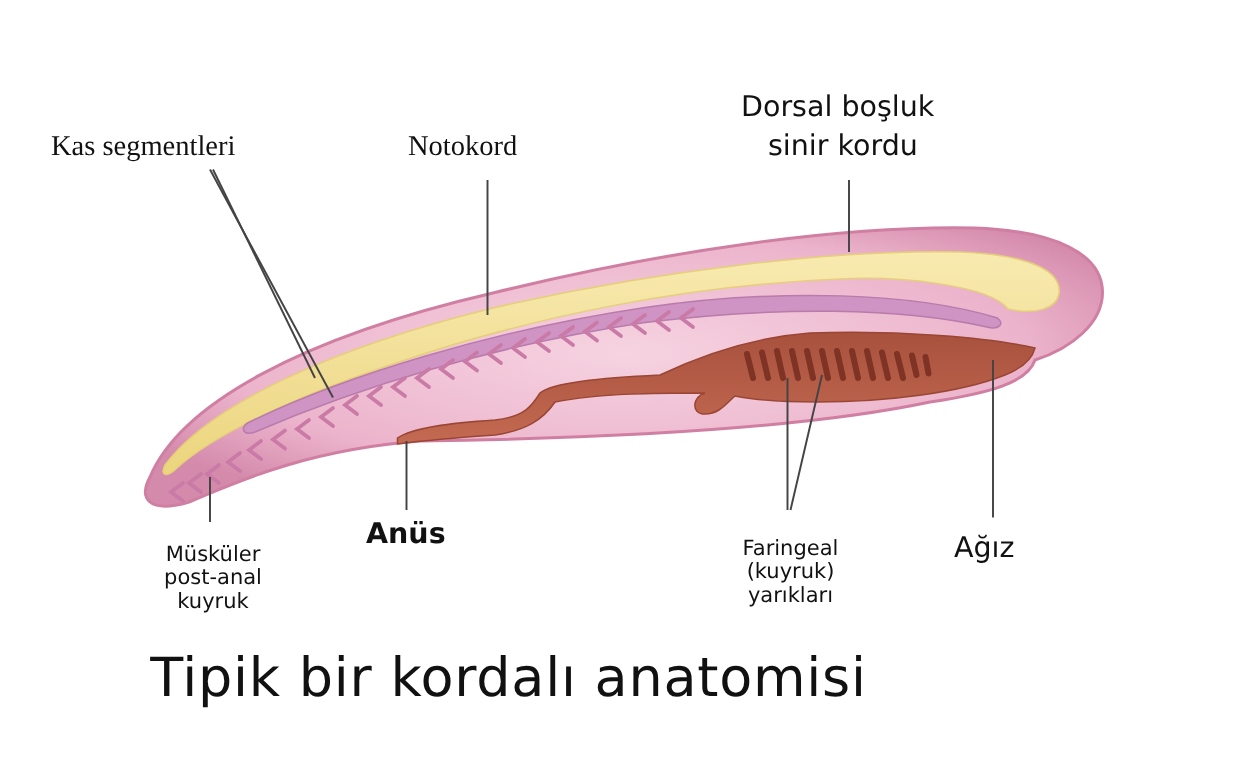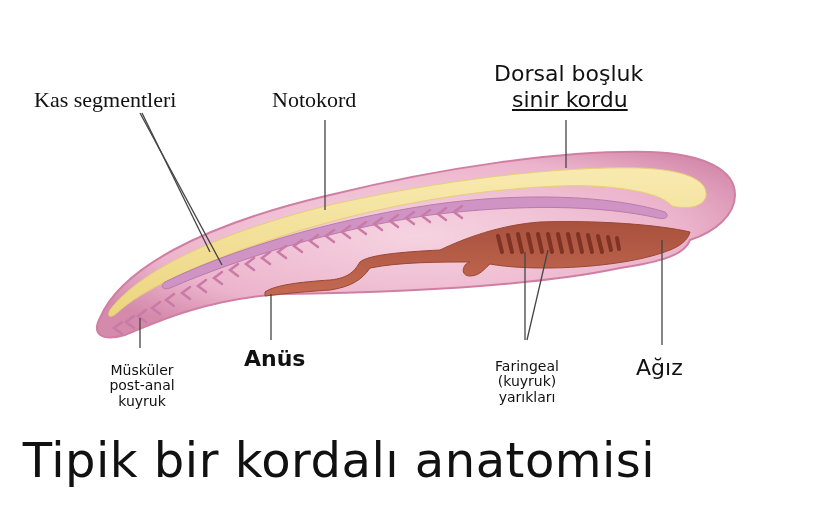--- a/index.html
+++ b/index.html
@@ -1,22 +1,22 @@
 <!DOCTYPE html>
 <html><head>
   <meta charset="utf-8">
   <style>
     html, body { margin: 0; padding: 0; background: #ffffff; }
     body { width: 825px; height: 513px; position: relative; overflow: hidden;
       font-family: "DejaVu Sans", sans-serif; color: #111; }
     .label { position: absolute; color: #111; white-space: nowrap; line-height: 1.05; }
-    .lbl-lg { font-size: 22px; }
+    .lbl-lg { font-size: 19px; }
     .lbl-sm { font-size: 14px; text-align: center; line-height: 1.1; }
     .title { position: absolute; left: 0; width: 678px; top: 432px; text-align: center;
-      font-size: 48px; letter-spacing: 0.5px; color: #111; }
+      font-size: 36px; letter-spacing: 0.5px; color: #111; }
     svg.diagram { position: absolute; left: 0; top: 0; }
   </style>
 </head>
 <body>
 
 <svg class="diagram" width="825" height="513" viewBox="0 0 825 513">
   <defs>
     <radialGradient id="bodyGrad" cx="50%" cy="45%" r="60%">
       <stop offset="0%" stop-color="#f6d3e1"></stop>
       <stop offset="70%" stop-color="#ecb4cc"></stop>
@@ -91,21 +91,21 @@
     <line x1="271" y1="294" x2="271" y2="340"></line>
     <line x1="525" y1="252" x2="525" y2="340"></line>
     <line x1="548" y1="250" x2="527" y2="340"></line>
     <line x1="662" y1="240" x2="662" y2="345"></line>
   </g>
 </svg>
 
 <div class="label lbl-lg" style="left:34px; top:88px;font-family:Liberation Serif, serif;">Kas segmentleri</div>
 <div class="label lbl-lg" style="left:272px; top:88px;font-family:Liberation Serif, serif;">Notokord</div>
 <div class="label lbl-lg" style="left:494px; top:62px;">Dorsal boşluk</div>
-<div class="label lbl-lg" style="left:512px; top:88px;text-decoration:underline;">sinir kordu</div>
+<div class="label lbl-lg" style="left:512px; top:88px;">sinir kordu</div>
 
 <div class="label lbl-sm" style="left:100px; top:363px; width:84px;">
   <div>Müsküler</div>
   <div>post-anal</div>
   <div>kuyruk</div>
 </div>
 
 <div class="label lbl-lg" style="left:244px; top:347px;font-weight:bold;">Anüs</div>
 
 <div class="label lbl-sm" style="left:482px; top:359px; width:90px;">

